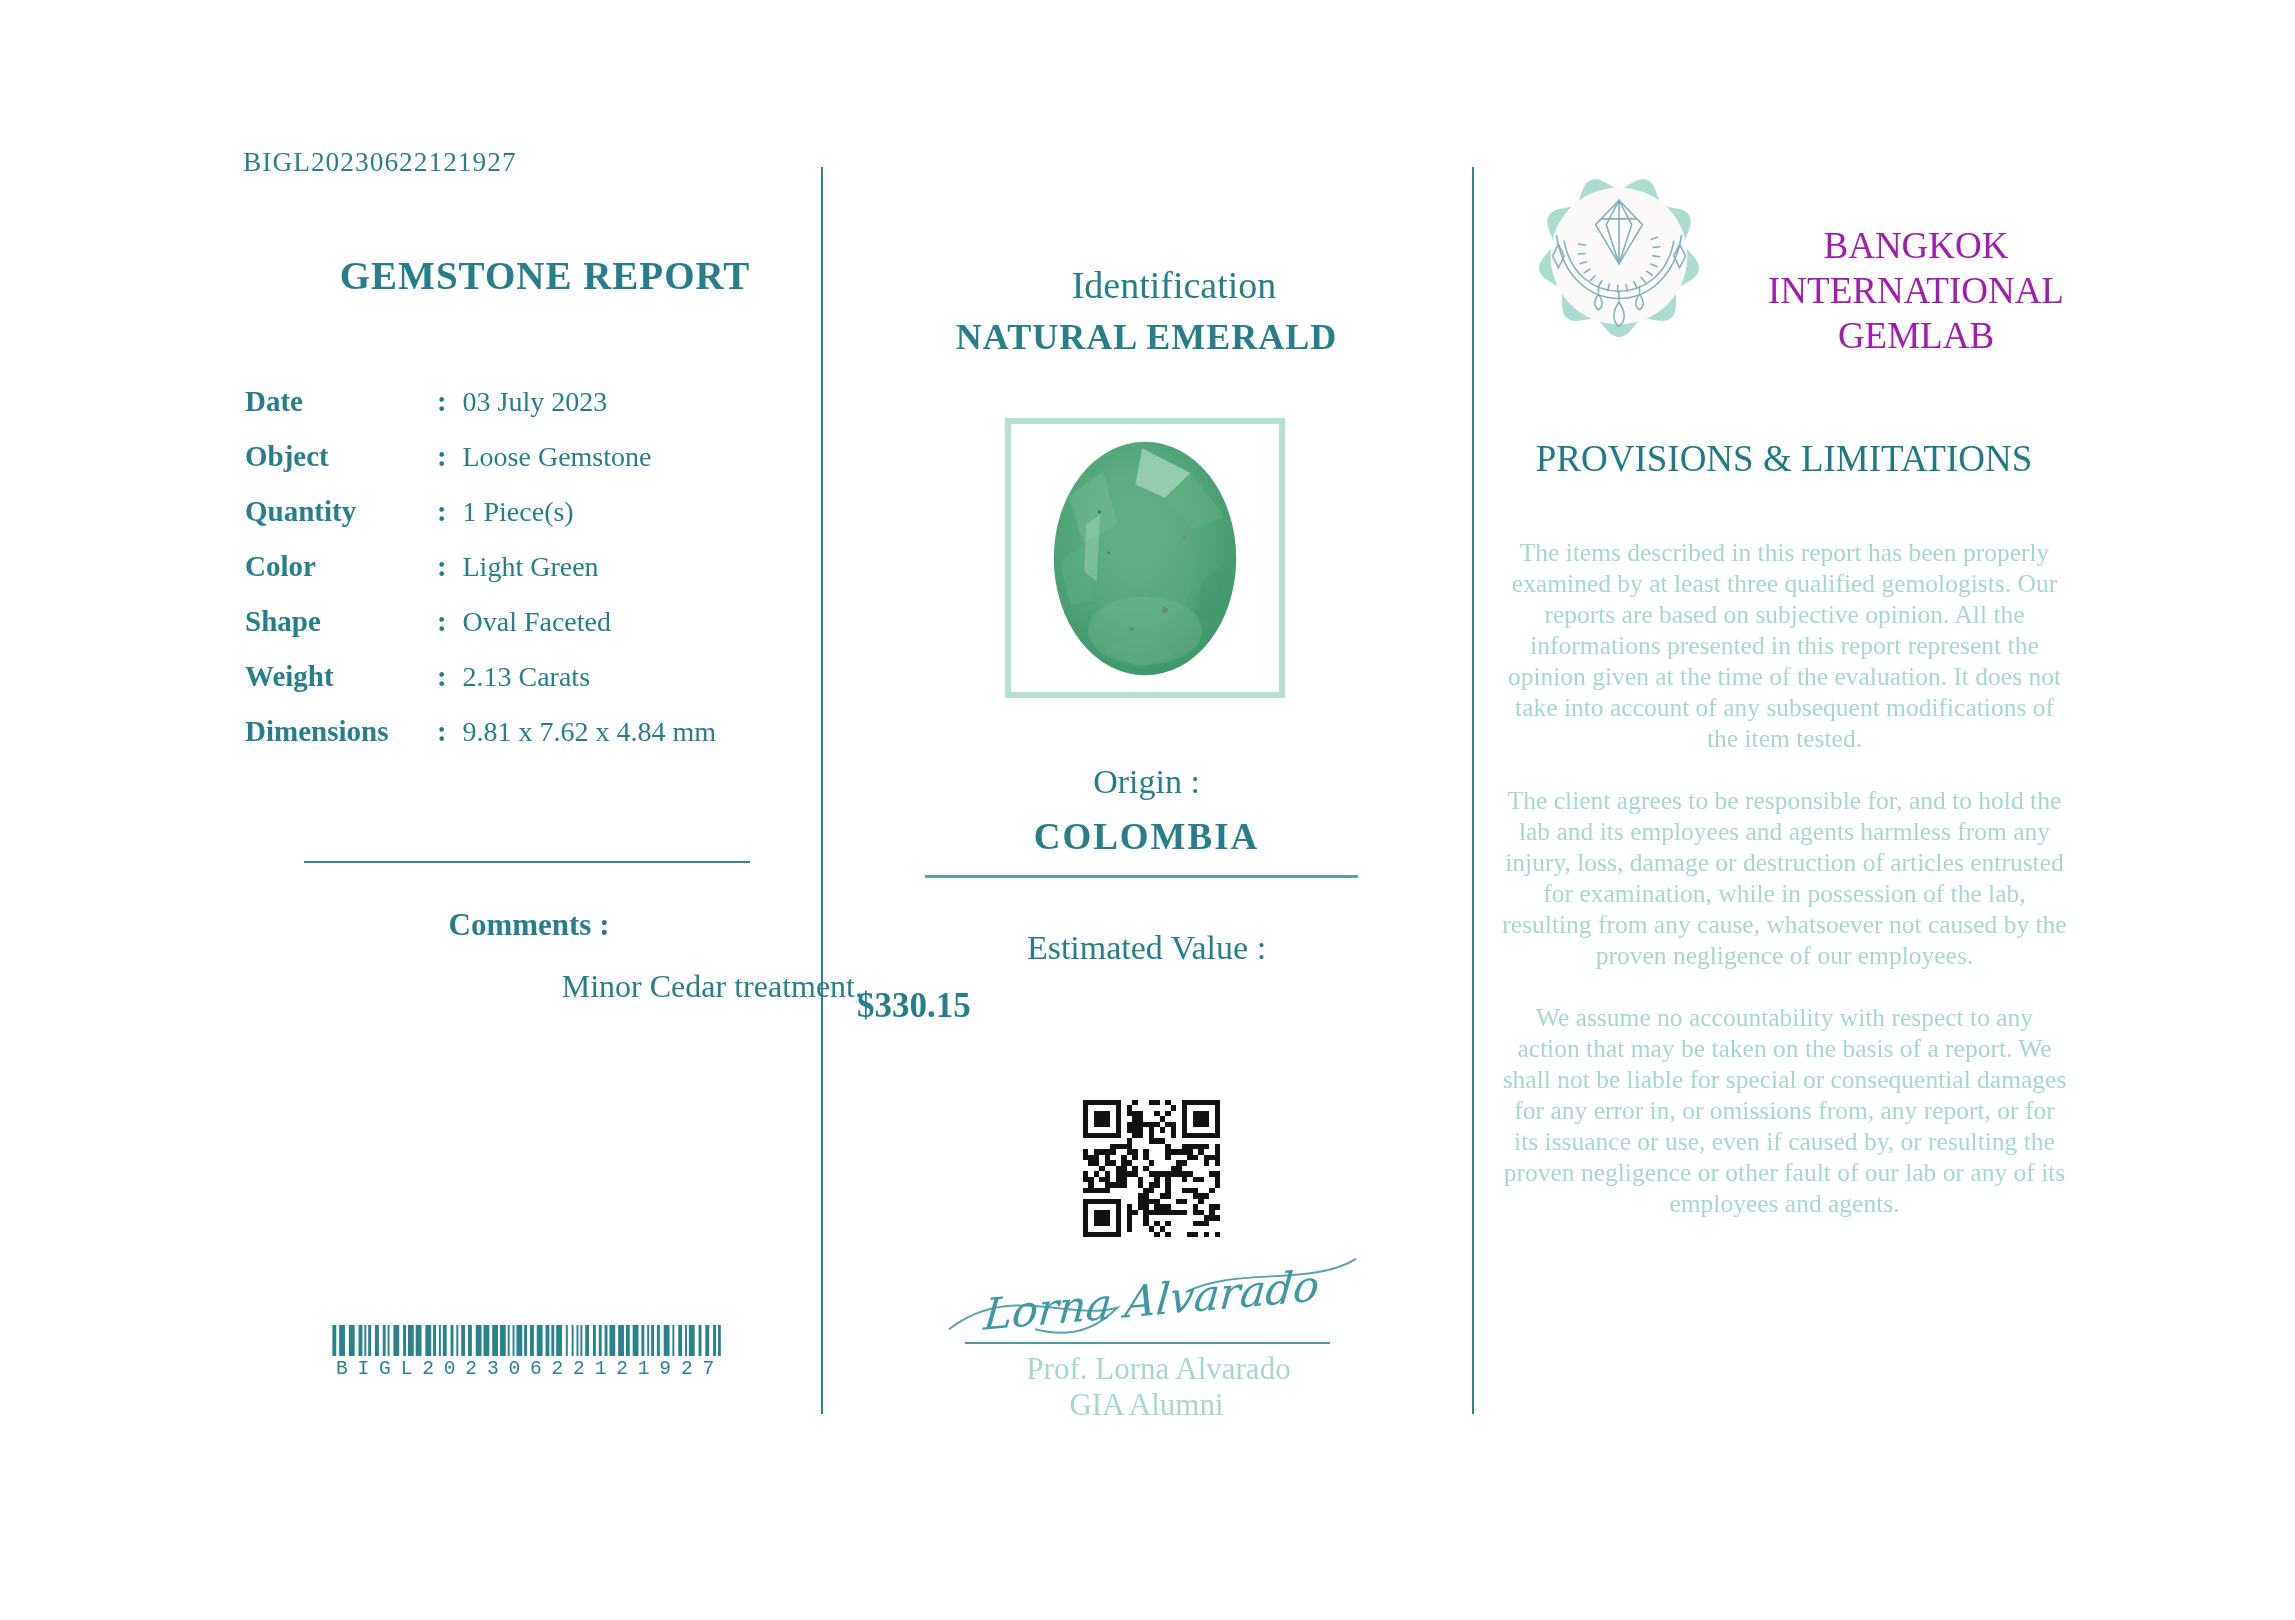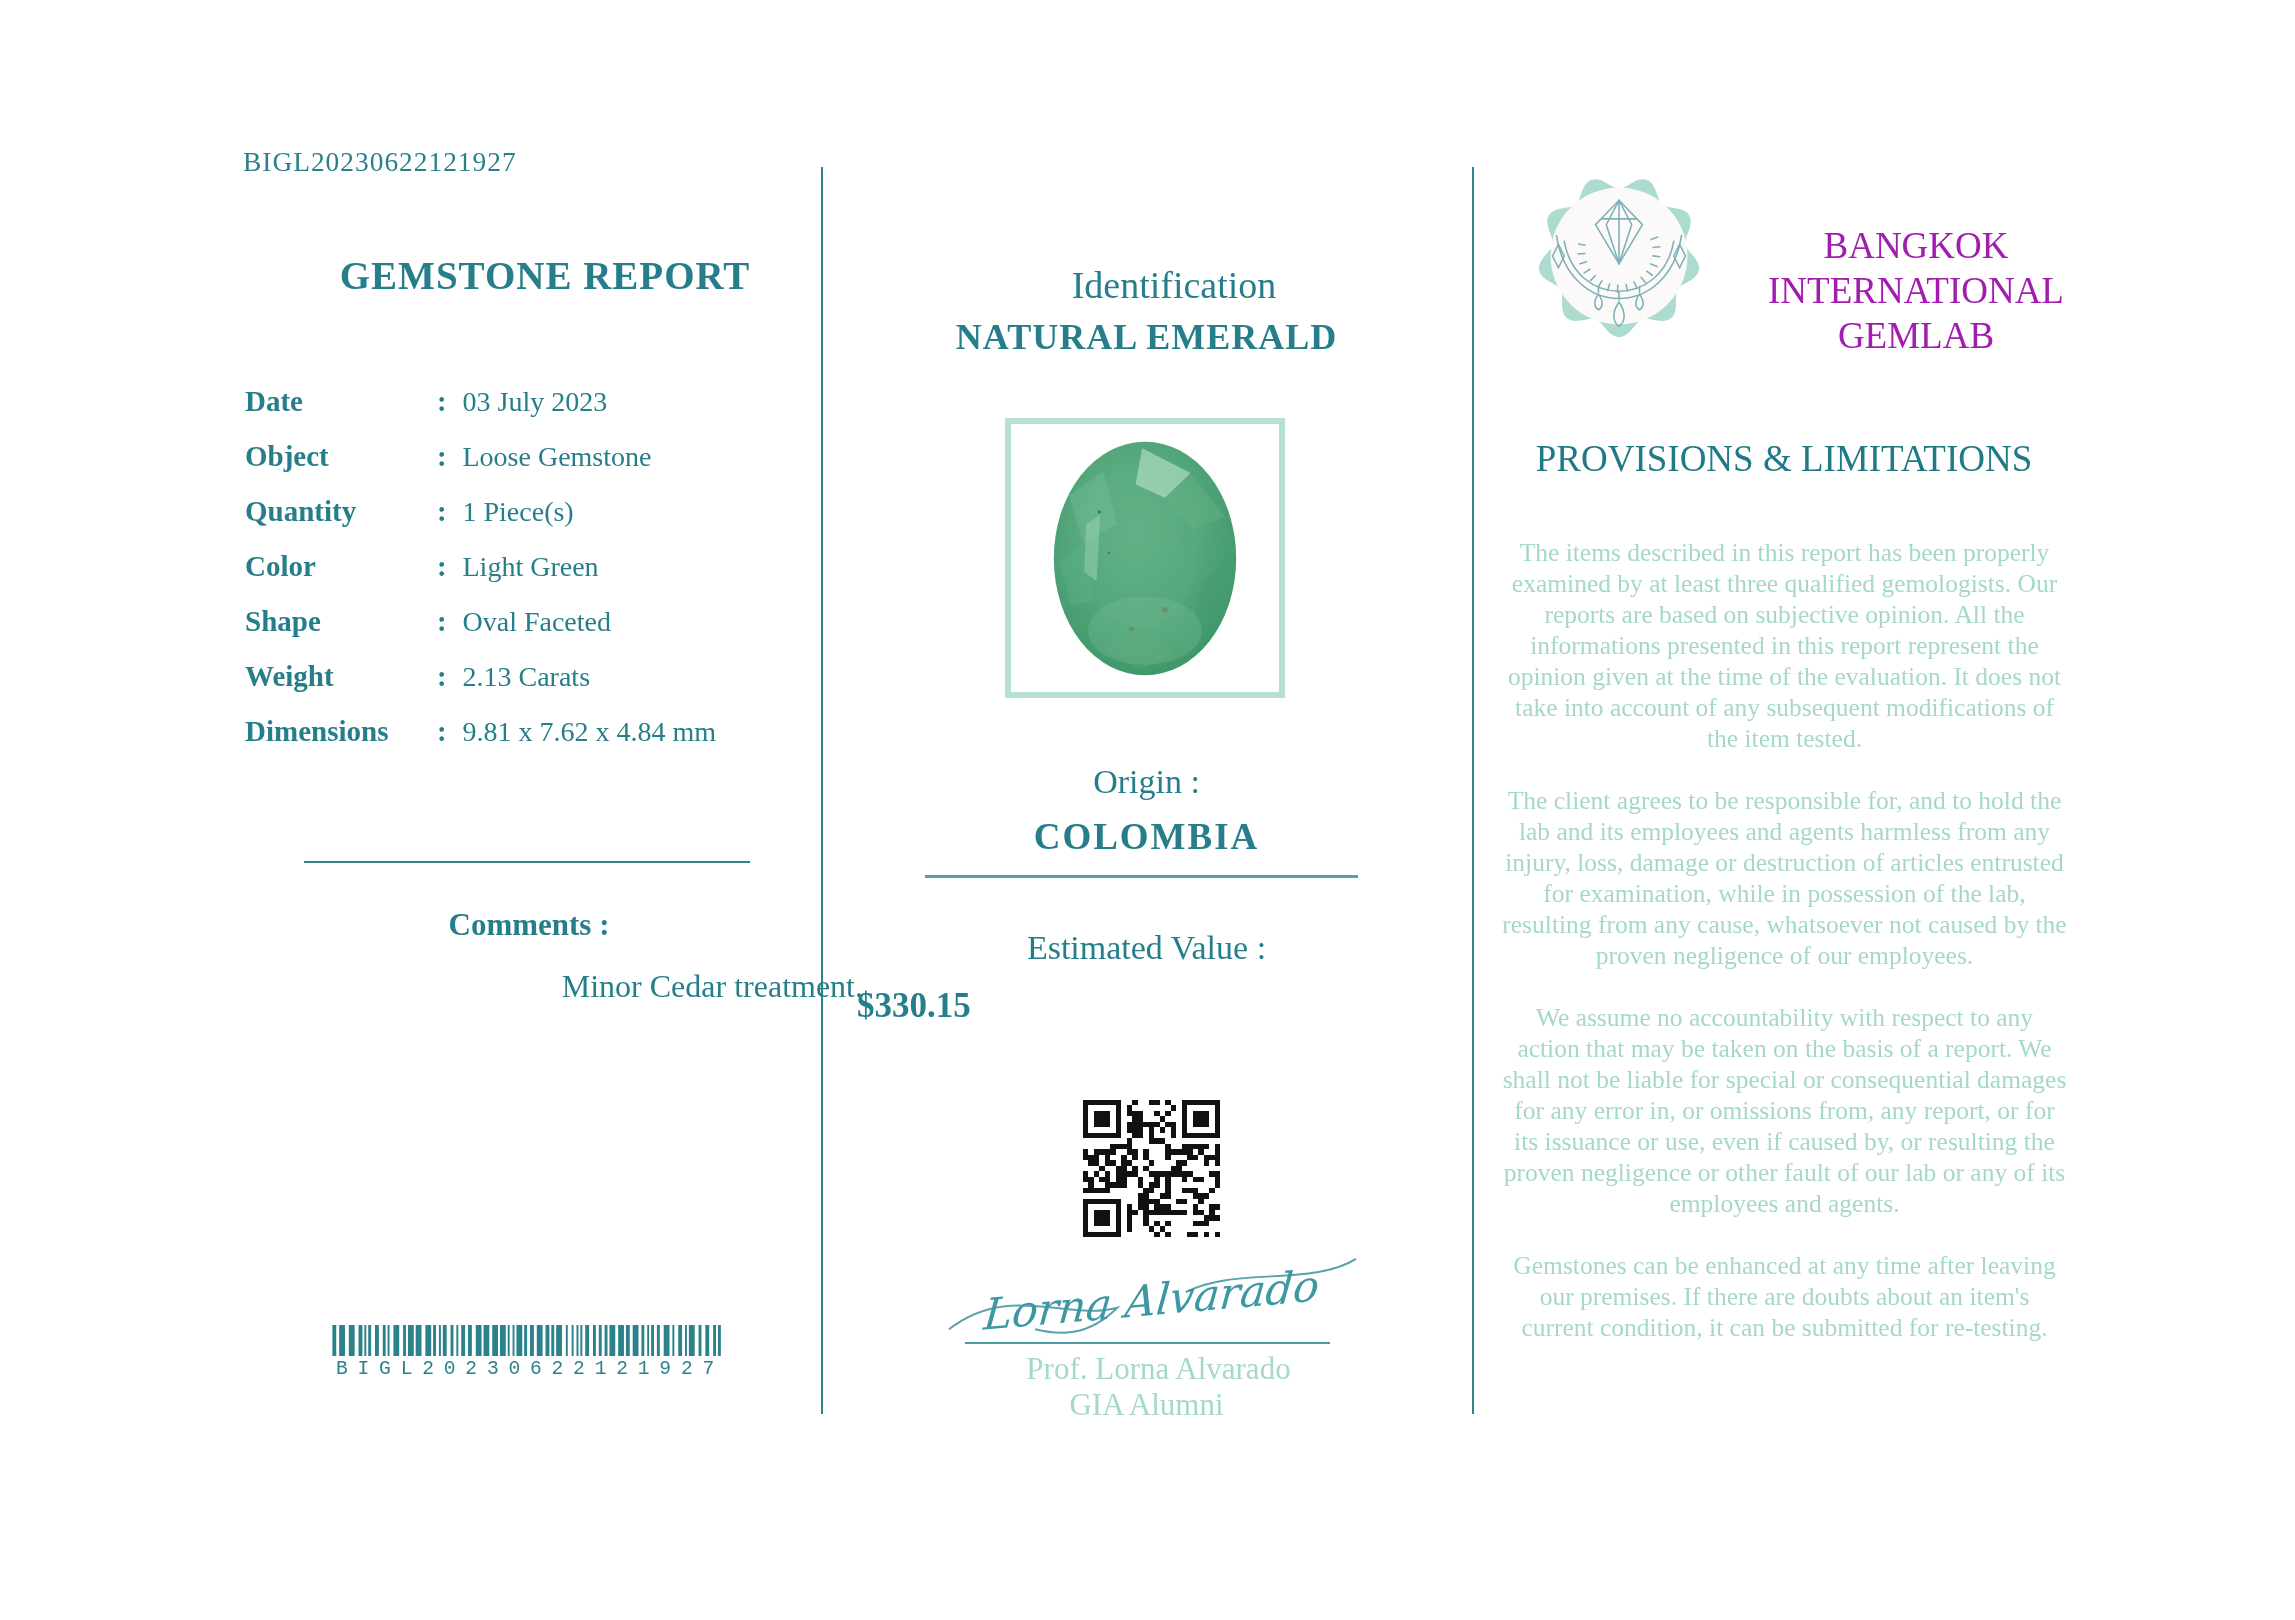--- a/index.html
+++ b/index.html
@@ -485,15 +485,14 @@
   <div>INTERNATIONAL</div>
   <div>GEMLAB</div>
 </div>
 
 <div class="abs" id="provisions-title">PROVISIONS &amp; LIMITATIONS</div>
 
 <div class="abs" id="provisions">
   <p>The items described in this report has been properly examined by at least three qualified gemologists. Our reports are based on subjective opinion. All the informations presented in this report represent the opinion given at the time of the evaluation. It does not take into account of any subsequent modifications of the item tested.</p>
   <p>The client agrees to be responsible for, and to hold the lab and its employees and agents harmless from any injury, loss, damage or destruction of articles entrusted for examination, while in possession of the lab, resulting from any cause, whatsoever not caused by the proven negligence of our employees.</p>
   <p>We assume no accountability with respect to any action that may be taken on the basis of a report. We shall not be liable for special or consequential damages for any error in, or omissions from, any report, or for its issuance or use, even if caused by, or resulting the proven negligence or other fault of our lab or any of its employees and agents.</p>
-  <p>Gemstones can be enhanced at any time after leaving our premises. If there are doubts about an item's current condition, it can be submitted for re-testing.</p>
 </div>
 
 
 </body></html>

